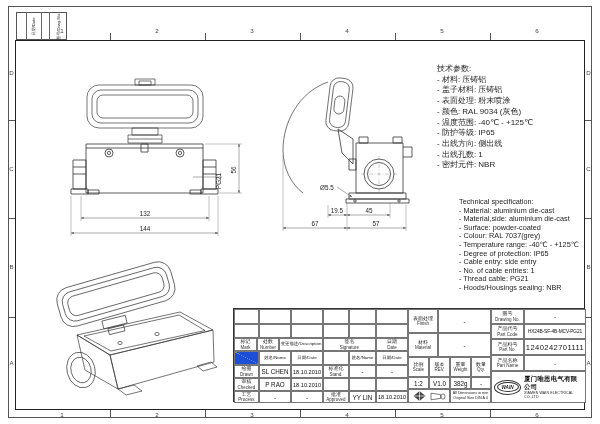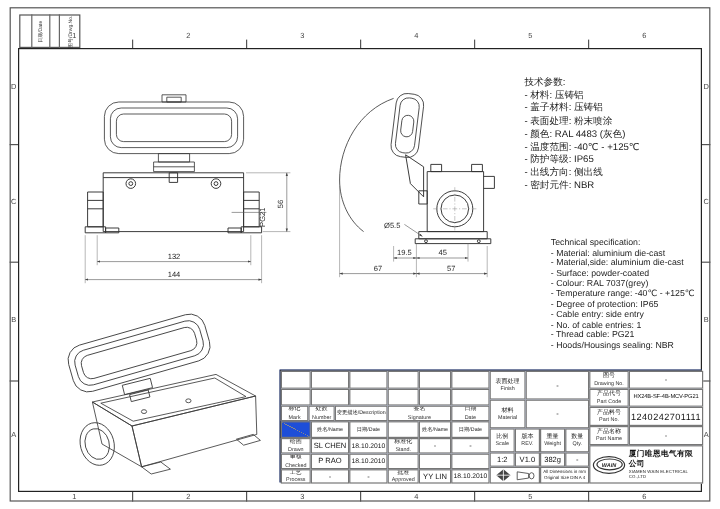--- a/index.html
+++ b/index.html
@@ -224,24 +224,25 @@
       <line class="dimln" x1="332" y1="188" x2="391" y2="188" marker-start="url(#ar)" marker-end="url(#ar)"></line>
       <text class="dimtxt" x="361" y="185.5" text-anchor="middle">57</text>
     </g>
   </svg>
 
   <div class="abs techblock" style="left:437px;top:64px;">
     <div>技术参数:</div>
     <div>- 材料: 压铸铝</div>
     <div>- 盖子材料: 压铸铝</div>
     <div>- 表面处理: 粉末喷涂</div>
-    <div>- 颜色: RAL 4483 (灰色)</div>
+    <div>- 颜色: RAL 9034 (灰色)</div>
     <div>- 温度范围: -40℃ - +125℃</div>
     <div>- 防护等级: IP65</div>
     <div>- 出线方向: 侧出线</div>
+    <div>- 出线孔数: 1</div>
     <div>- 密封元件: NBR</div>
   </div>
 
   <div class="abs techblock-en" style="left:459px;top:198px;">
     <div>Technical specification:</div>
     <div>- Material: aluminium die-cast</div>
     <div>- Material,side: aluminium die-cast</div>
     <div>- Surface: powder-coated</div>
     <div>- Colour: RAL 7037(grey)</div>
     <div>- Temperature range: -40℃ - +125℃</div>

